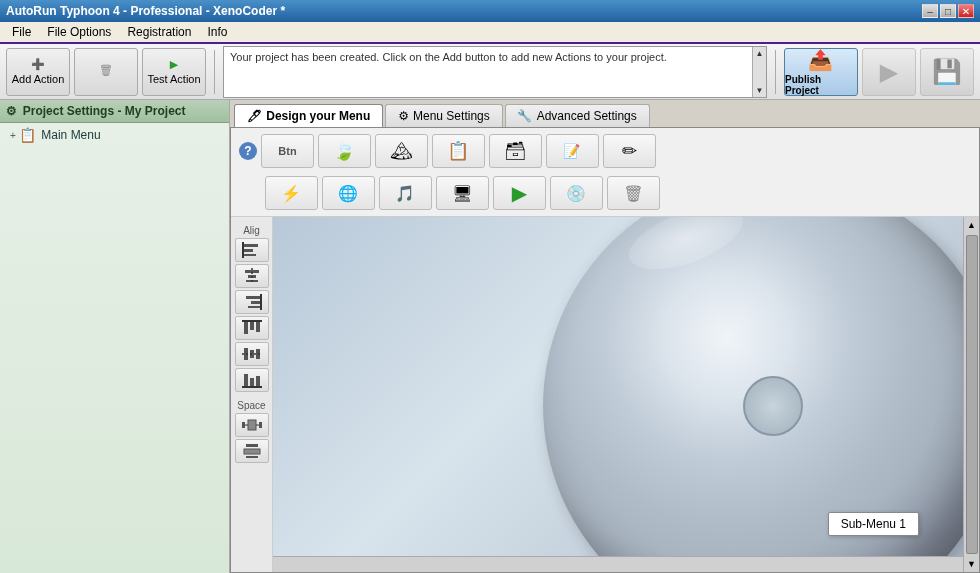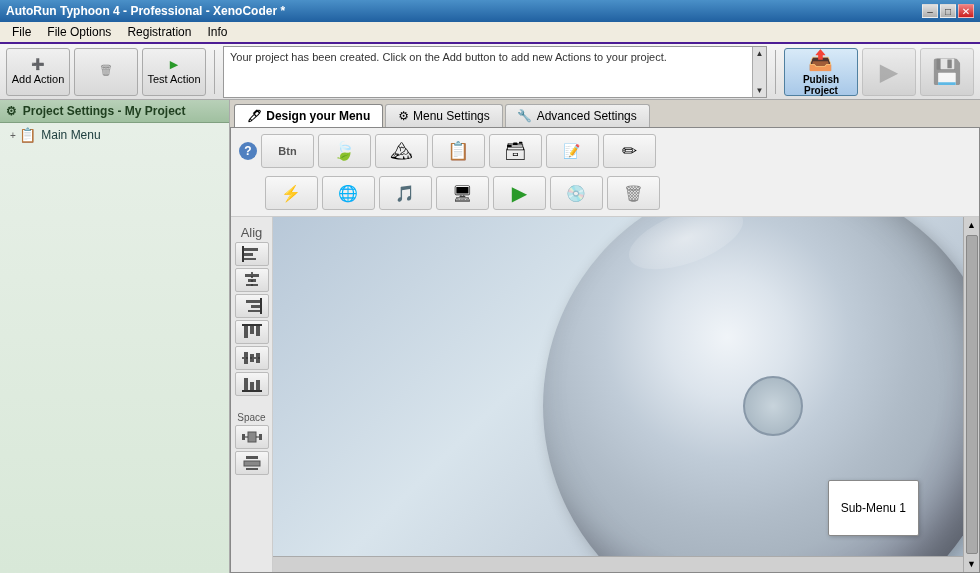--- a/index.html
+++ b/index.html
@@ -215,38 +215,38 @@
       background: #e8e8e8;
       border-right: 1px solid #ccc;
       display: flex;
       flex-direction: column;
       align-items: center;
       padding: 4px 2px;
       gap: 2px;
       overflow-y: auto;
     }
     .align-label {
-      font-size: 13px;
+      font-size: 10px;
       color: #555;
       text-align: center;
       margin-top: 4px;
     }
     .align-btn {
       width: 34px; height: 24px;
       border: 1px solid #bbb;
       background: linear-gradient(to bottom, #f5f5f5, #ddd);
       cursor: pointer; border-radius: 2px;
       display: flex; align-items: center; justify-content: center;
       font-size: 12px;
     }
     .space-label {
       font-size: 10px;
       color: #555;
       text-align: center;
-      margin-top: 14px;
+      margin-top: 6px;
     }
 
     
     .canvas-area {
       flex: 1;
       position: relative;
       overflow: hidden;
       background: #c0c8d0;
     }
     .canvas-scroll-v {
@@ -304,21 +304,21 @@
       transform: rotate(-20deg);
     }
 
     
     .submenu-btn {
       position: absolute;
       bottom: 36px;
       right: 60px;
       background: white;
       border: 1px solid #888;
-      padding: 20px 12px;
+      padding: 4px 12px;
       font-size: 12px;
       cursor: pointer;
       border-radius: 2px;
       box-shadow: 1px 1px 4px rgba(0,0,0,0.2);
       text-align: center;
     }
 
     
     .help-icon {
       width: 18px; height: 18px;
@@ -374,21 +374,21 @@
     <div class="toolbar-msg-scroll">
       <span class="scroll-arrow">▲</span>
       <span class="scroll-arrow">▼</span>
     </div>
   </div>
 
   <div class="toolbar-sep"></div>
 
   <div class="toolbar-publish">
     <span style="font-size:20px;">📤</span>
-    <span style="font-size:10px;text-align:center;font-weight:bold;">Publish Project</span>
+    <span style="font-size:10px;font-weight:bold;">Publish Project</span>
   </div>
 
   <div class="toolbar-run">
     <span class="toolbar-run-icon">▶</span>
   </div>
 
   <div class="toolbar-run">
     <span class="toolbar-run-icon">💾</span>
   </div>
 </div>

